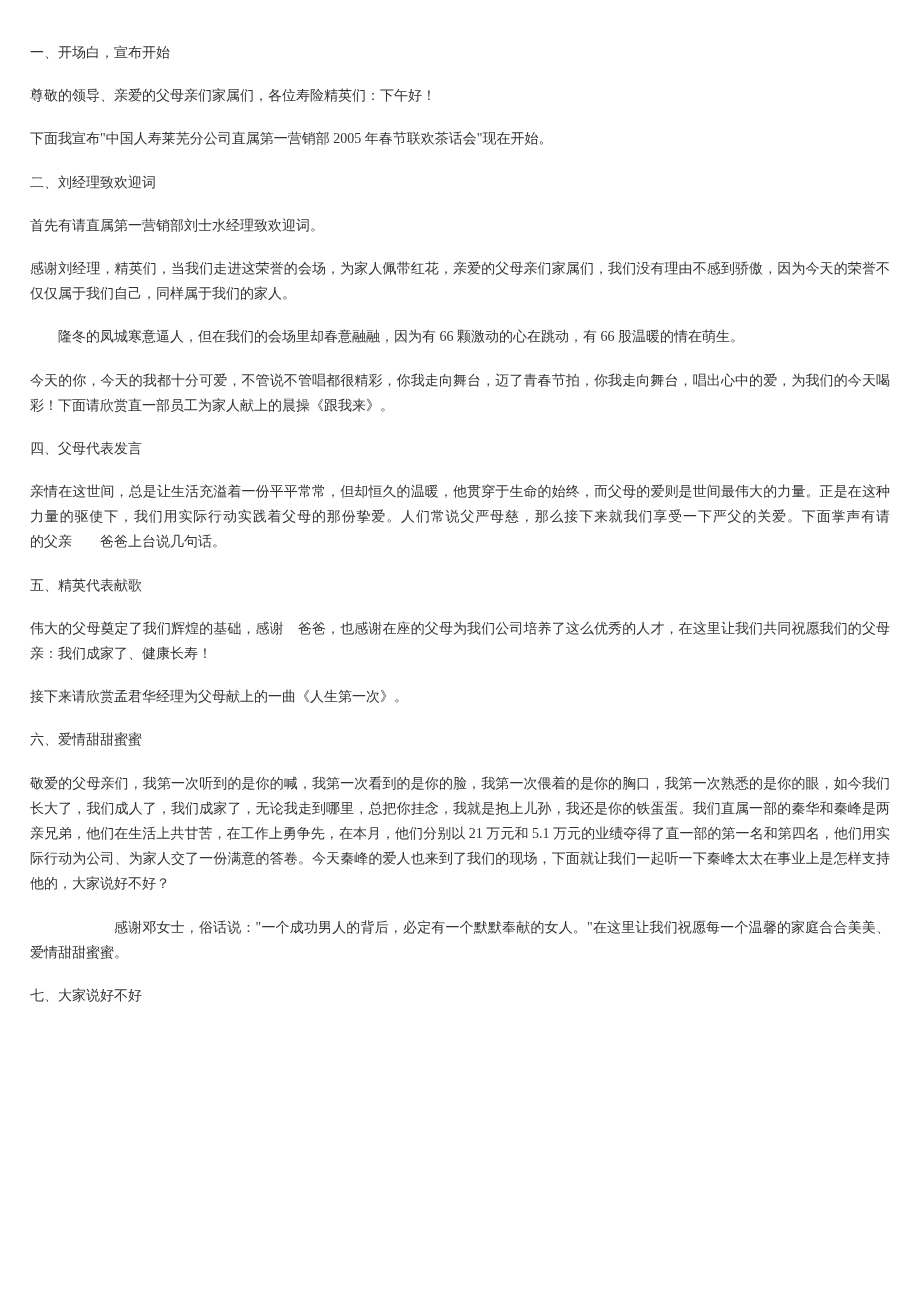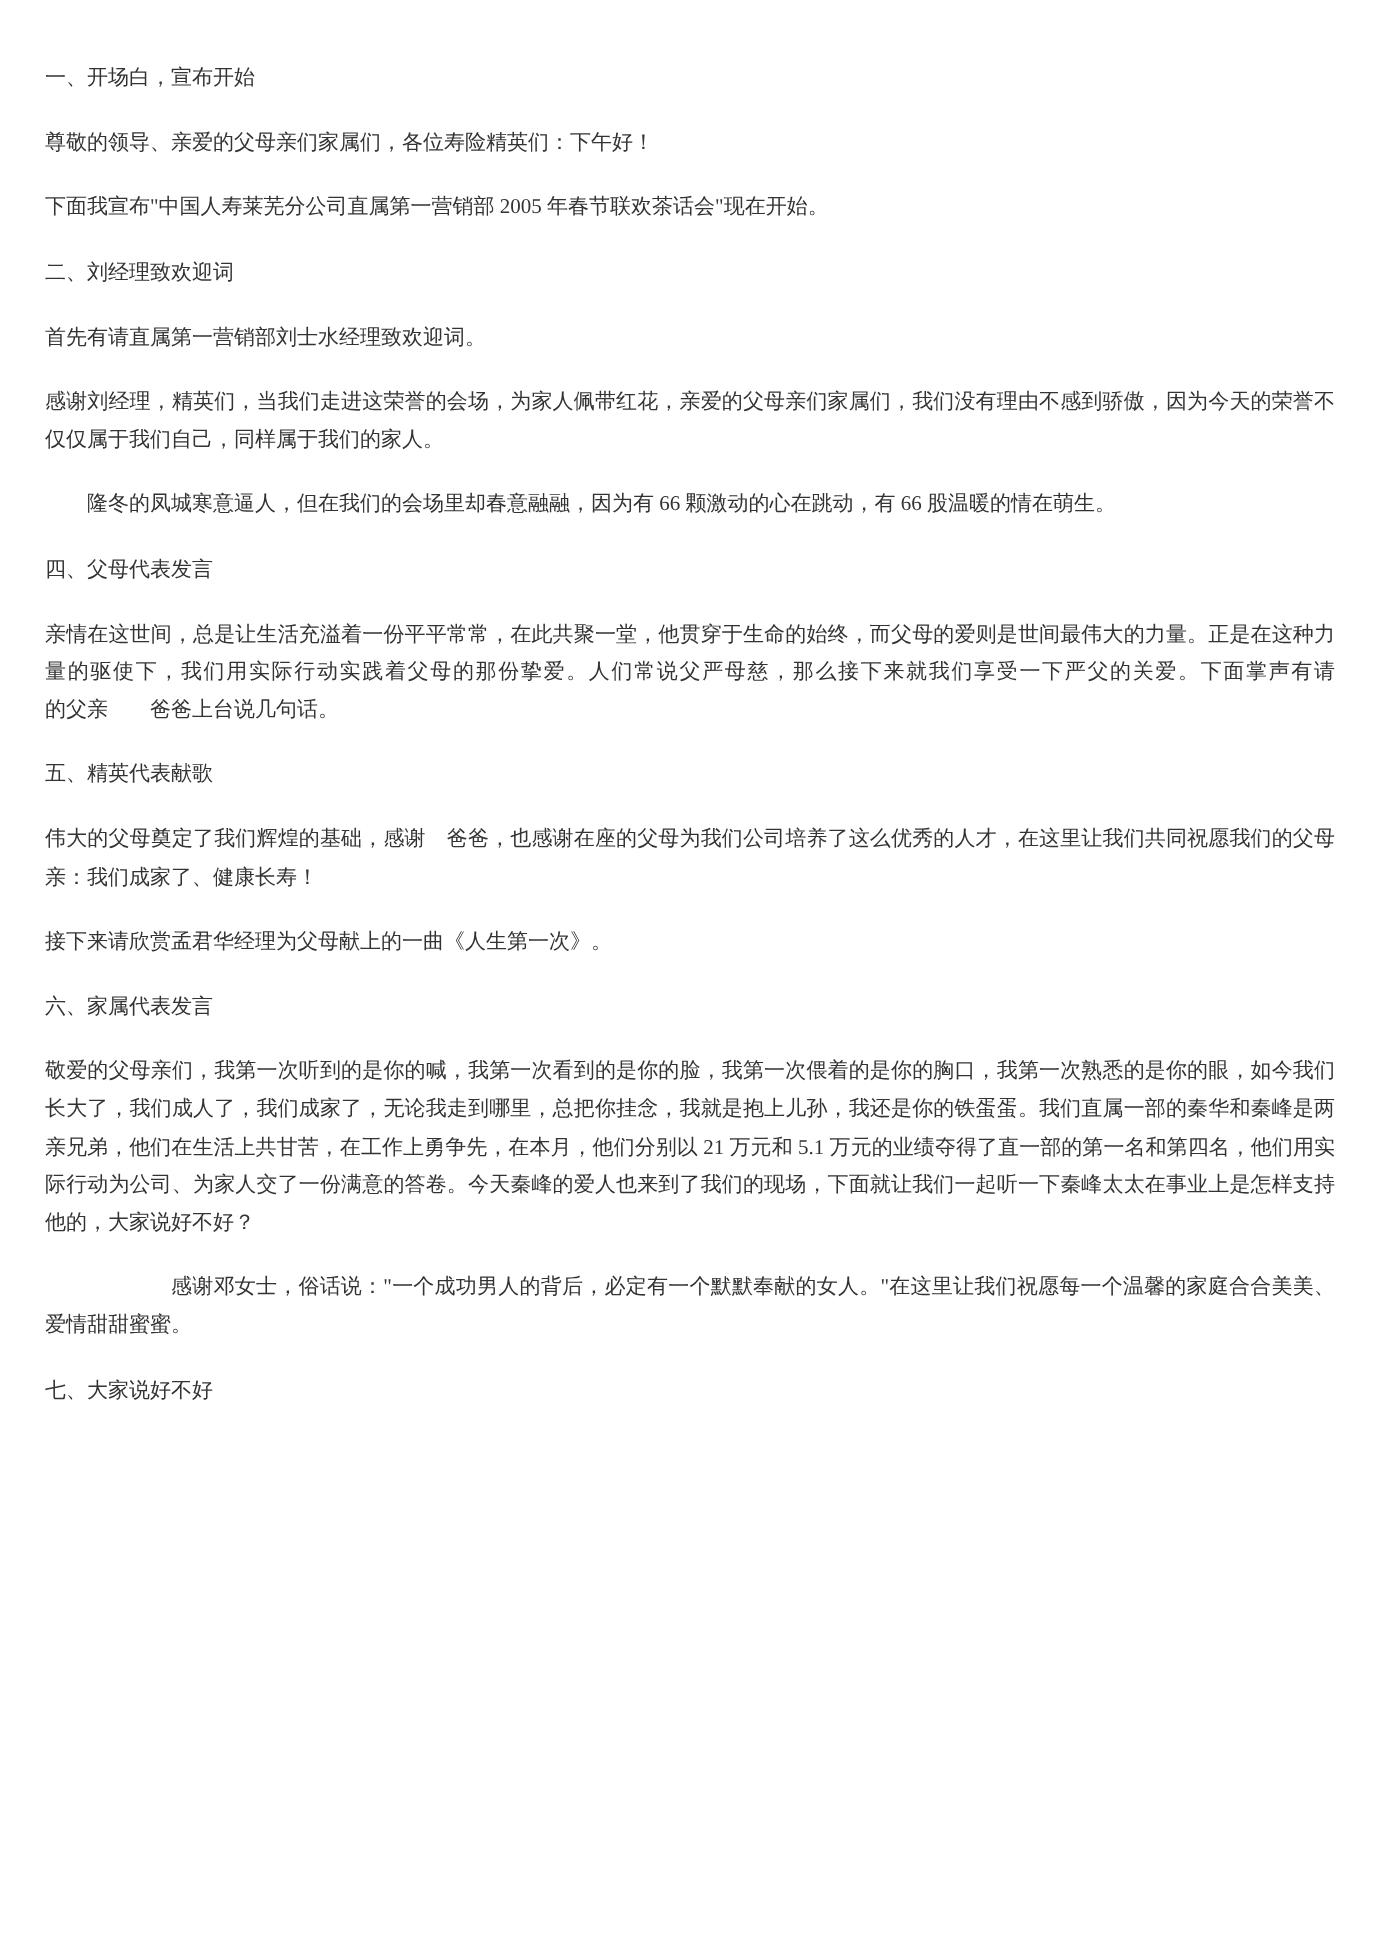--- a/index.html
+++ b/index.html
@@ -27,22 +27,23 @@
 <body>
 
 <div id="document-body">
     <p>一、开场白，宣布开始</p>
     <p>尊敬的领导、亲爱的父母亲们家属们，各位寿险精英们：下午好！</p>
     <p>下面我宣布"中国人寿莱芜分公司直属第一营销部 2005 年春节联欢茶话会"现在开始。</p>
     <p>二、刘经理致欢迎词</p>
     <p>首先有请直属第一营销部刘士水经理致欢迎词。</p>
     <p>感谢刘经理，精英们，当我们走进这荣誉的会场，为家人佩带红花，亲爱的父母亲们家属们，我们没有理由不感到骄傲，因为今天的荣誉不仅仅属于我们自己，同样属于我们的家人。</p>
     <p class="indent">隆冬的凤城寒意逼人，但在我们的会场里却春意融融，因为有 66 颗激动的心在跳动，有 66 股温暖的情在萌生。</p>
+    <p>今天的你，今天的我都十分可爱，不管说不管唱都很精彩，你我走向舞台，迈了青春节拍，你我走向舞台，唱出心中的爱，为我们的今天喝彩！下面请欣赏直一部员工为家人献上的晨操《跟我来》。</p>
     <p>四、父母代表发言</p>
-    <p>亲情在这世间，总是让生活充溢着一份平平常常，在此共聚一堂，他贯穿于生命的始终，而父母的爱则是世间最伟大的力量。正是在这种力量的驱使下，我们用实际行动实践着父母的那份挚爱。人们常说父严母慈，那么接下来就我们享受一下严父的关爱。下面掌声有请　　　　　　的父亲　　爸爸上台说几句话。</p>
+    <p>亲情在这世间，总是让生活充溢着一份平平常常，但却恒久的温暖，他贯穿于生命的始终，而父母的爱则是世间最伟大的力量。正是在这种力量的驱使下，我们用实际行动实践着父母的那份挚爱。人们常说父严母慈，那么接下来就我们享受一下严父的关爱。下面掌声有请　　　　　　的父亲　　爸爸上台说几句话。</p>
     <p>五、精英代表献歌</p>
     <p>伟大的父母奠定了我们辉煌的基础，感谢　爸爸，也感谢在座的父母为我们公司培养了这么优秀的人才，在这里让我们共同祝愿我们的父母亲：我们成家了、健康长寿！</p>
     <p>接下来请欣赏孟君华经理为父母献上的一曲《人生第一次》。</p>
-    <p>六、家属代表发言</p>
+    <p>六、爱情甜甜蜜蜜</p>
     <p>敬爱的父母亲们，我第一次听到的是你的喊，我第一次看到的是你的脸，我第一次偎着的是你的胸口，我第一次熟悉的是你的眼，如今我们长大了，我们成人了，我们成家了，无论我走到哪里，总把你挂念，我就是抱上儿孙，我还是你的铁蛋蛋。我们直属一部的秦华和秦峰是两亲兄弟，他们在生活上共甘苦，在工作上勇争先，在本月，他们分别以 21 万元和 5.1 万元的业绩夺得了直一部的第一名和第四名，他们用实际行动为公司、为家人交了一份满意的答卷。今天秦峰的爱人也来到了我们的现场，下面就让我们一起听一下秦峰太太在事业上是怎样支持他的，大家说好不好？</p>
     <p class="indent-more">感谢邓女士，俗话说："一个成功男人的背后，必定有一个默默奉献的女人。"在这里让我们祝愿每一个温馨的家庭合合美美、爱情甜甜蜜蜜。</p>
     <p>七、大家说好不好</p>
   </div>
 
 </body></html>

